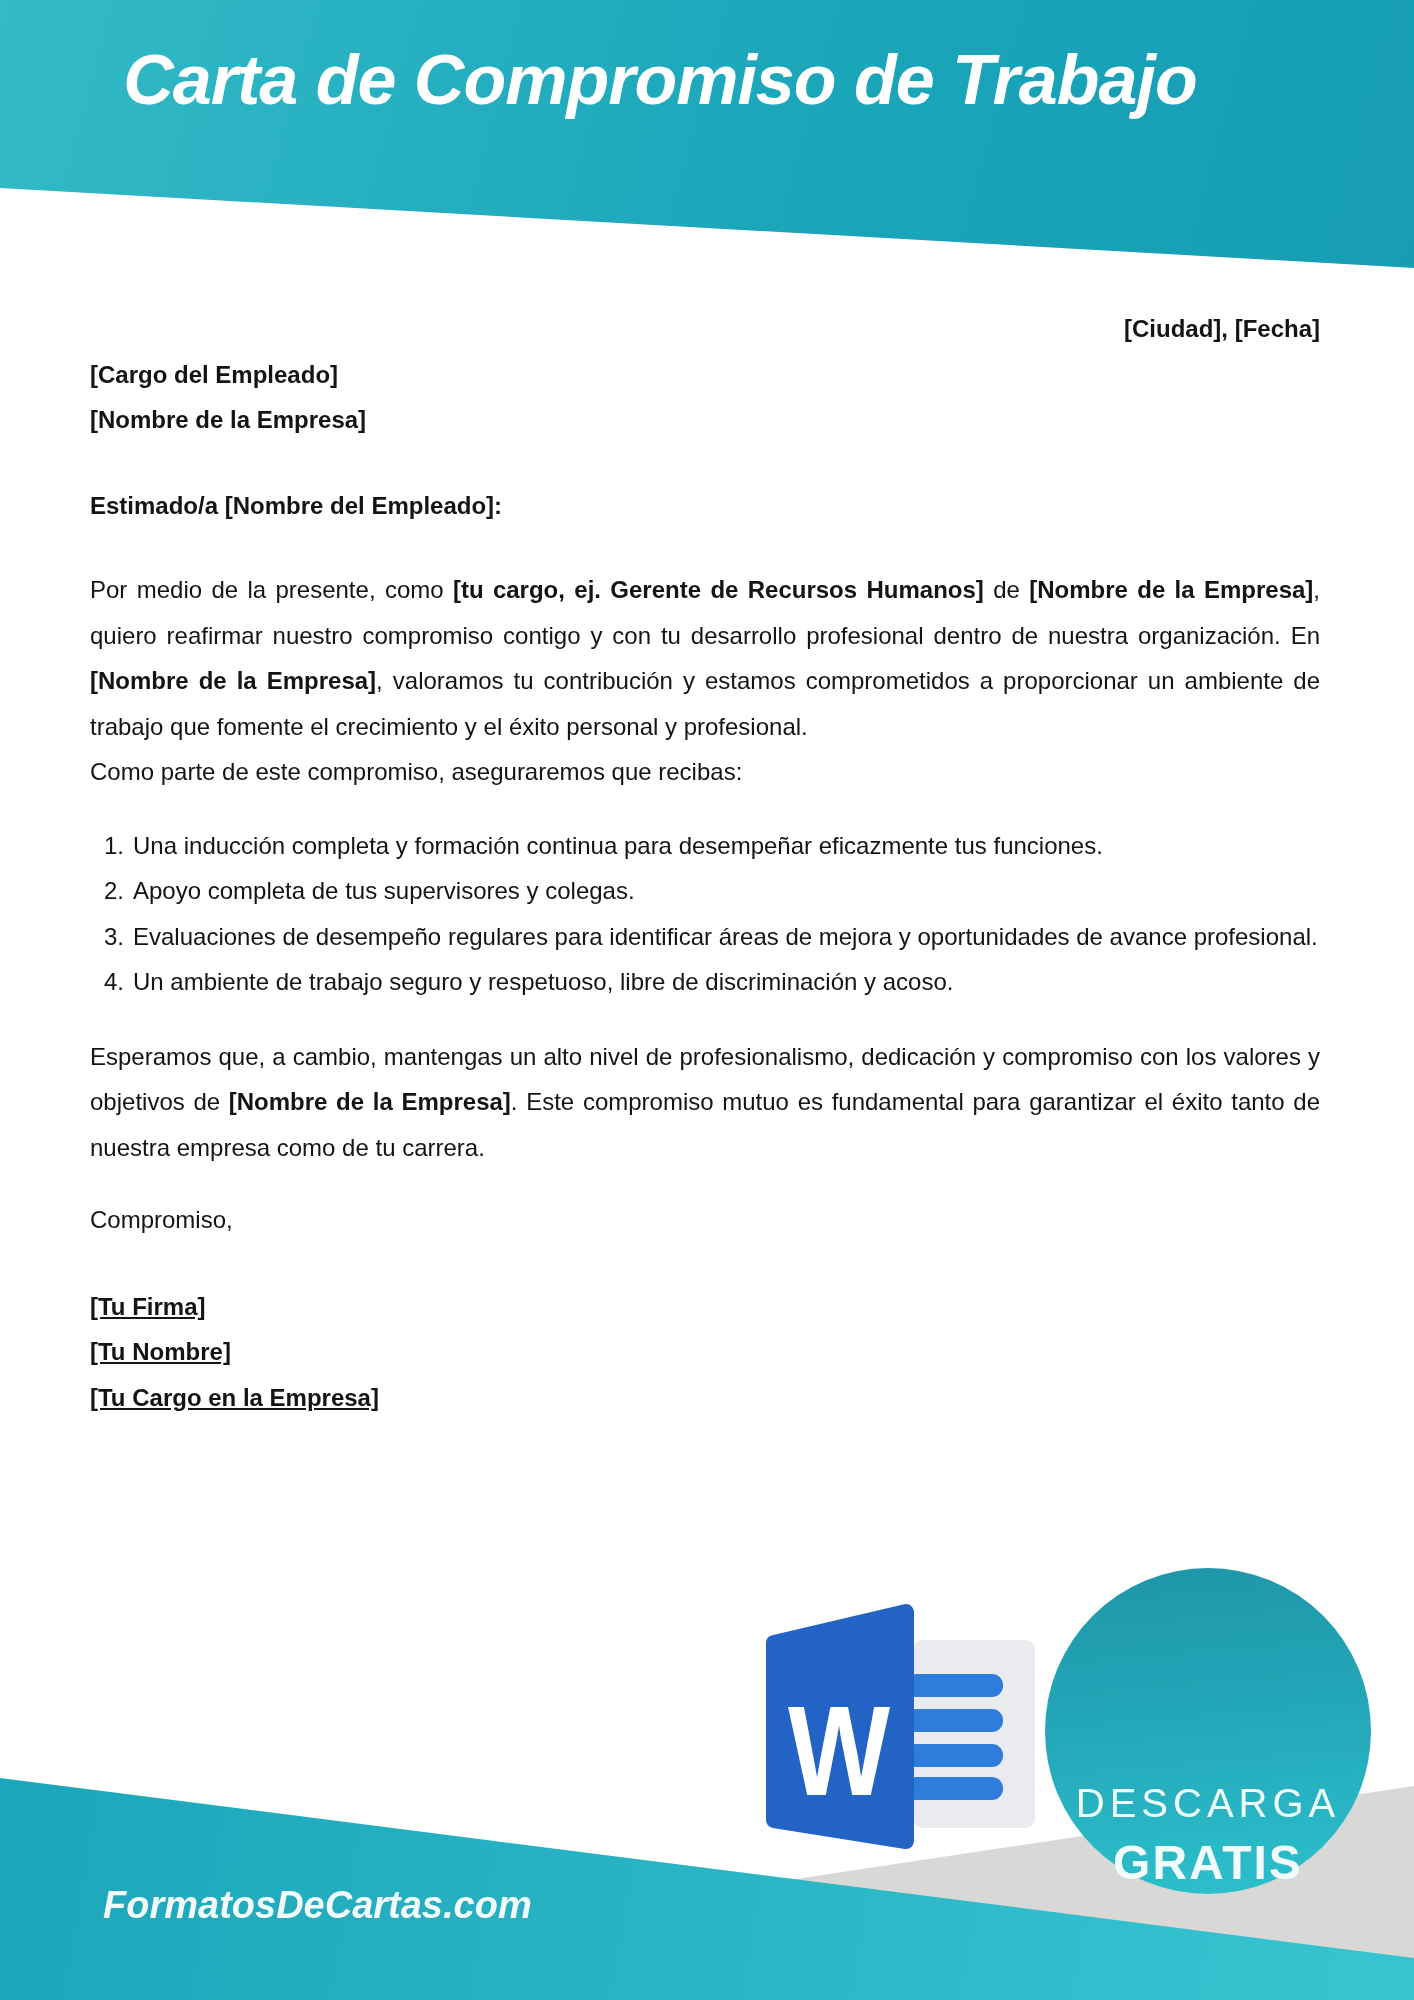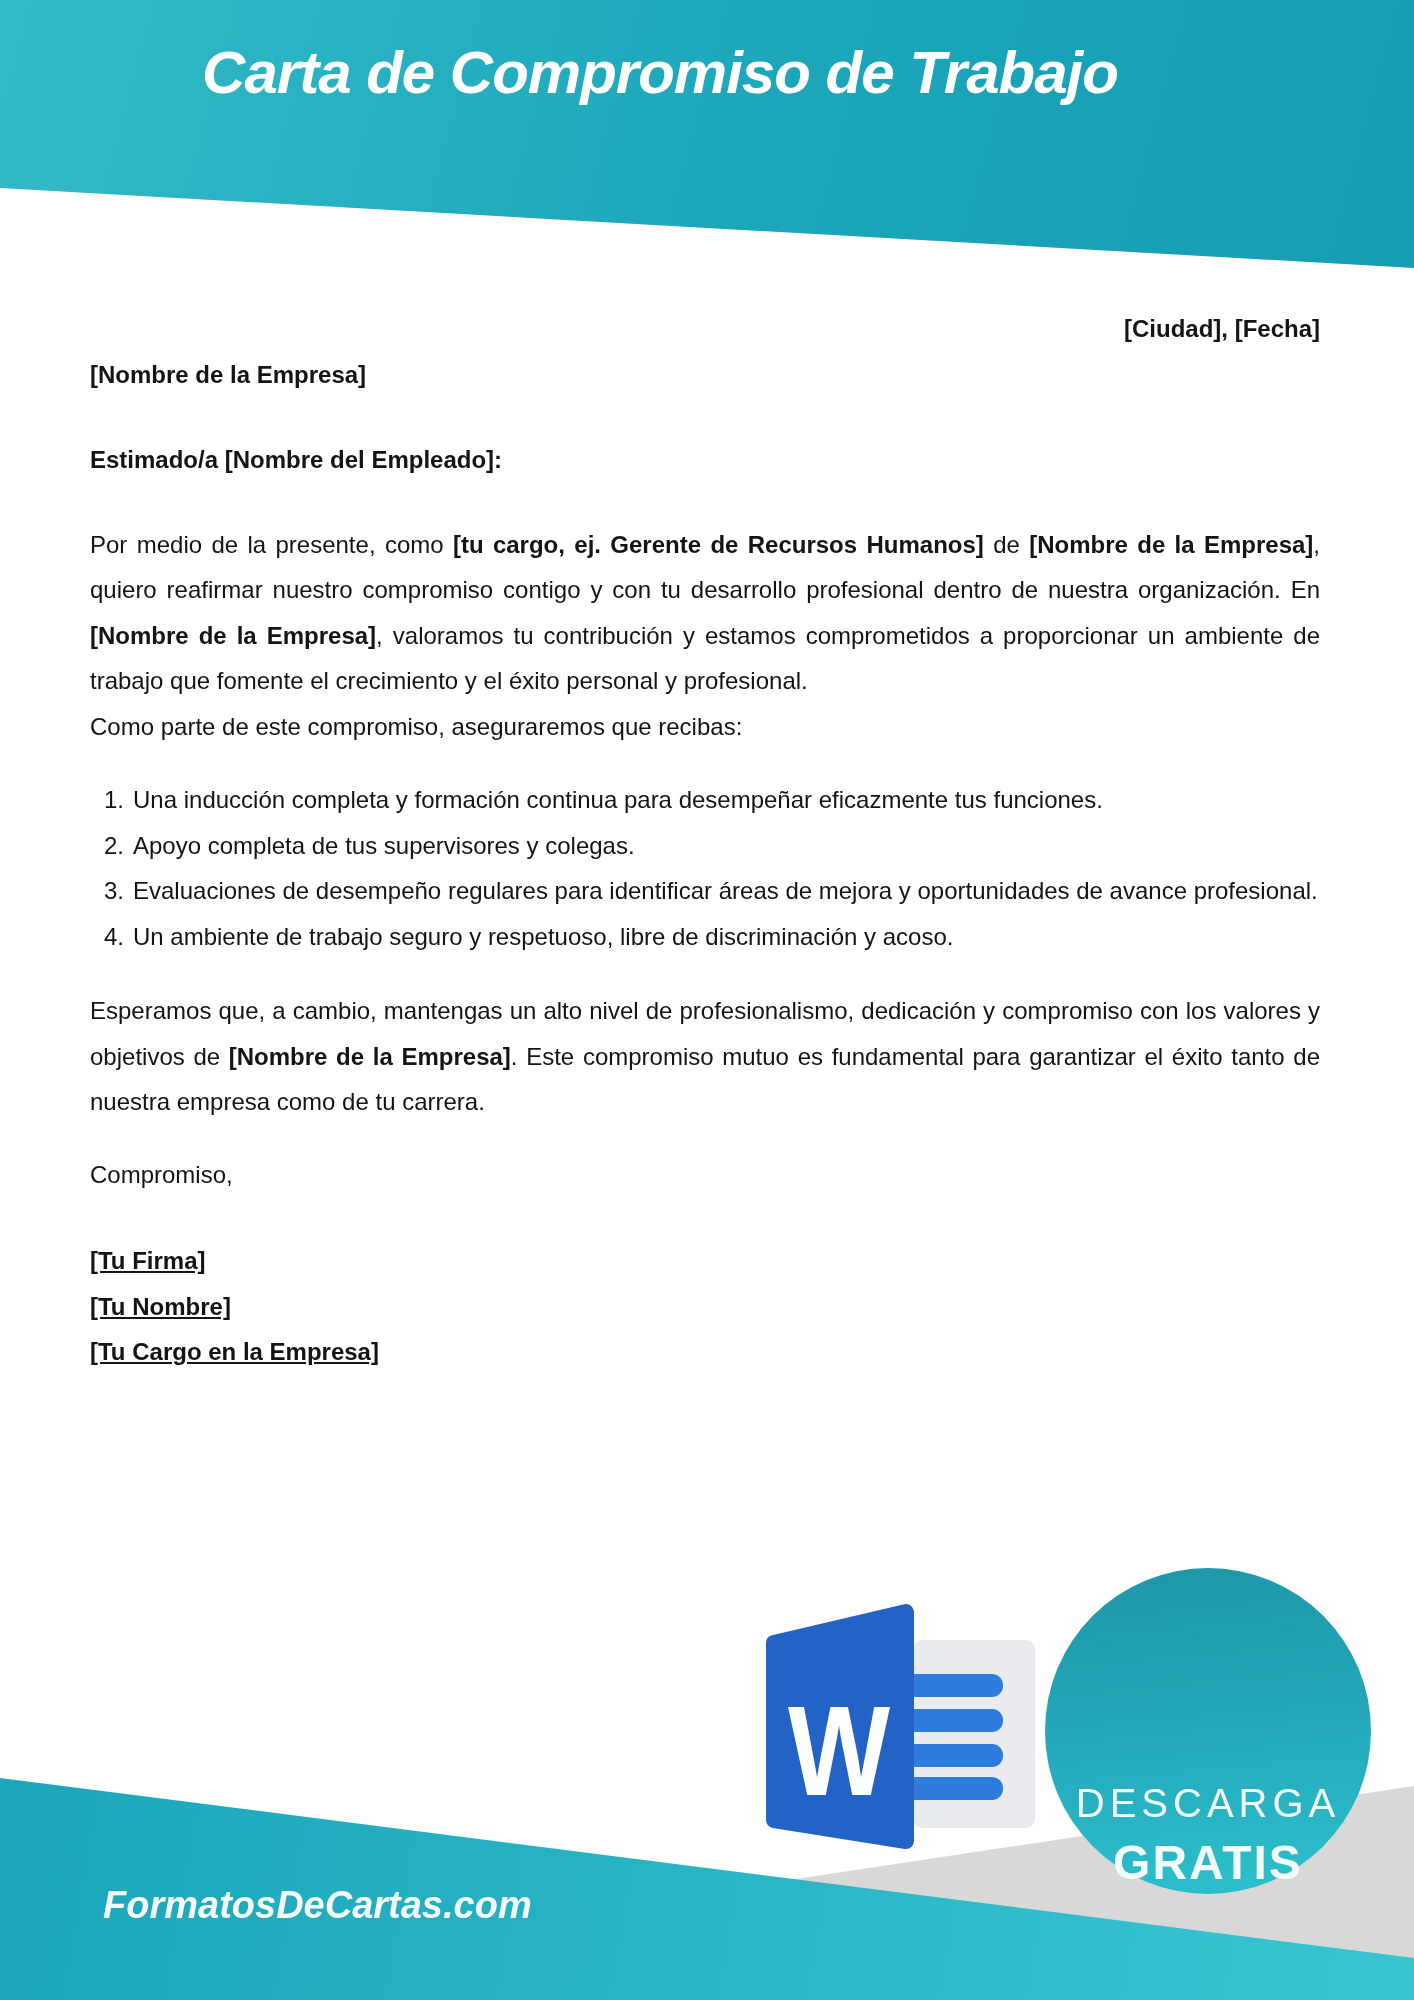--- a/index.html
+++ b/index.html
@@ -7,22 +7,22 @@
     position:relative;width:1414px;height:2000px;background:#ffffff;
     overflow:hidden;font-family:"Liberation Sans",sans-serif;color:#141414;
   }
   
   .header{
     position:absolute;left:0;top:0;width:1414px;height:290px;
     background:linear-gradient(105deg,#33bac7 0%,#1ba6ba 55%,#169db3 100%);
     clip-path:polygon(0 0,1414px 0,1414px 268px,0 188px);
   }
   .title{
-    position:absolute;left:10px;top:17px;width:1300px;margin:0;
-    font-size:60px;line-height:112px;font-weight:bold;font-style:italic;
+    position:absolute;left:10px;top:24px;width:1300px;margin:0;
+    font-size:70px;line-height:112px;font-weight:bold;font-style:italic;
     letter-spacing:-1px;color:#ffffff;text-align:center;
   }
   
   .letter{
     position:absolute;left:90px;top:306px;width:1230px;
     font-size:24px;line-height:45.5px;
   }
   .date-line{text-align:right;font-weight:bold;}
   .recipient,.signature{font-weight:bold;}
   .salutation{margin-top:40px;font-weight:bold;}
@@ -68,20 +68,21 @@
 <div class="page">
 
   <div class="header">
     <h1 class="title">Carta de Compromiso de Trabajo</h1>
   </div>
 
   <div class="letter">
     <div class="date-line">[Ciudad], [Fecha]</div>
 
     <div class="recipient">
+      <div>[Cargo del Empleado]</div>
       <div>[Nombre de la Empresa]</div>
     </div>
 
     <div class="salutation">Estimado/a [Nombre del Empleado]:</div>
 
     <p class="para p1"><span>Por medio de la presente, como </span><b>[tu cargo, ej. Gerente de Recursos Humanos]</b><span> de </span><b>[Nombre de la Empresa]</b><span>, quiero reafirmar nuestro compromiso contigo y con tu desarrollo profesional dentro de nuestra organización. En </span><b>[Nombre de la Empresa]</b><span>, valoramos tu contribución y estamos comprometidos a proporcionar un ambiente de trabajo que fomente el crecimiento y el éxito personal y profesional.</span></p>
     <div>Como parte de este compromiso, aseguraremos que recibas:</div>
 
     <div class="list">
       <div class="li">

